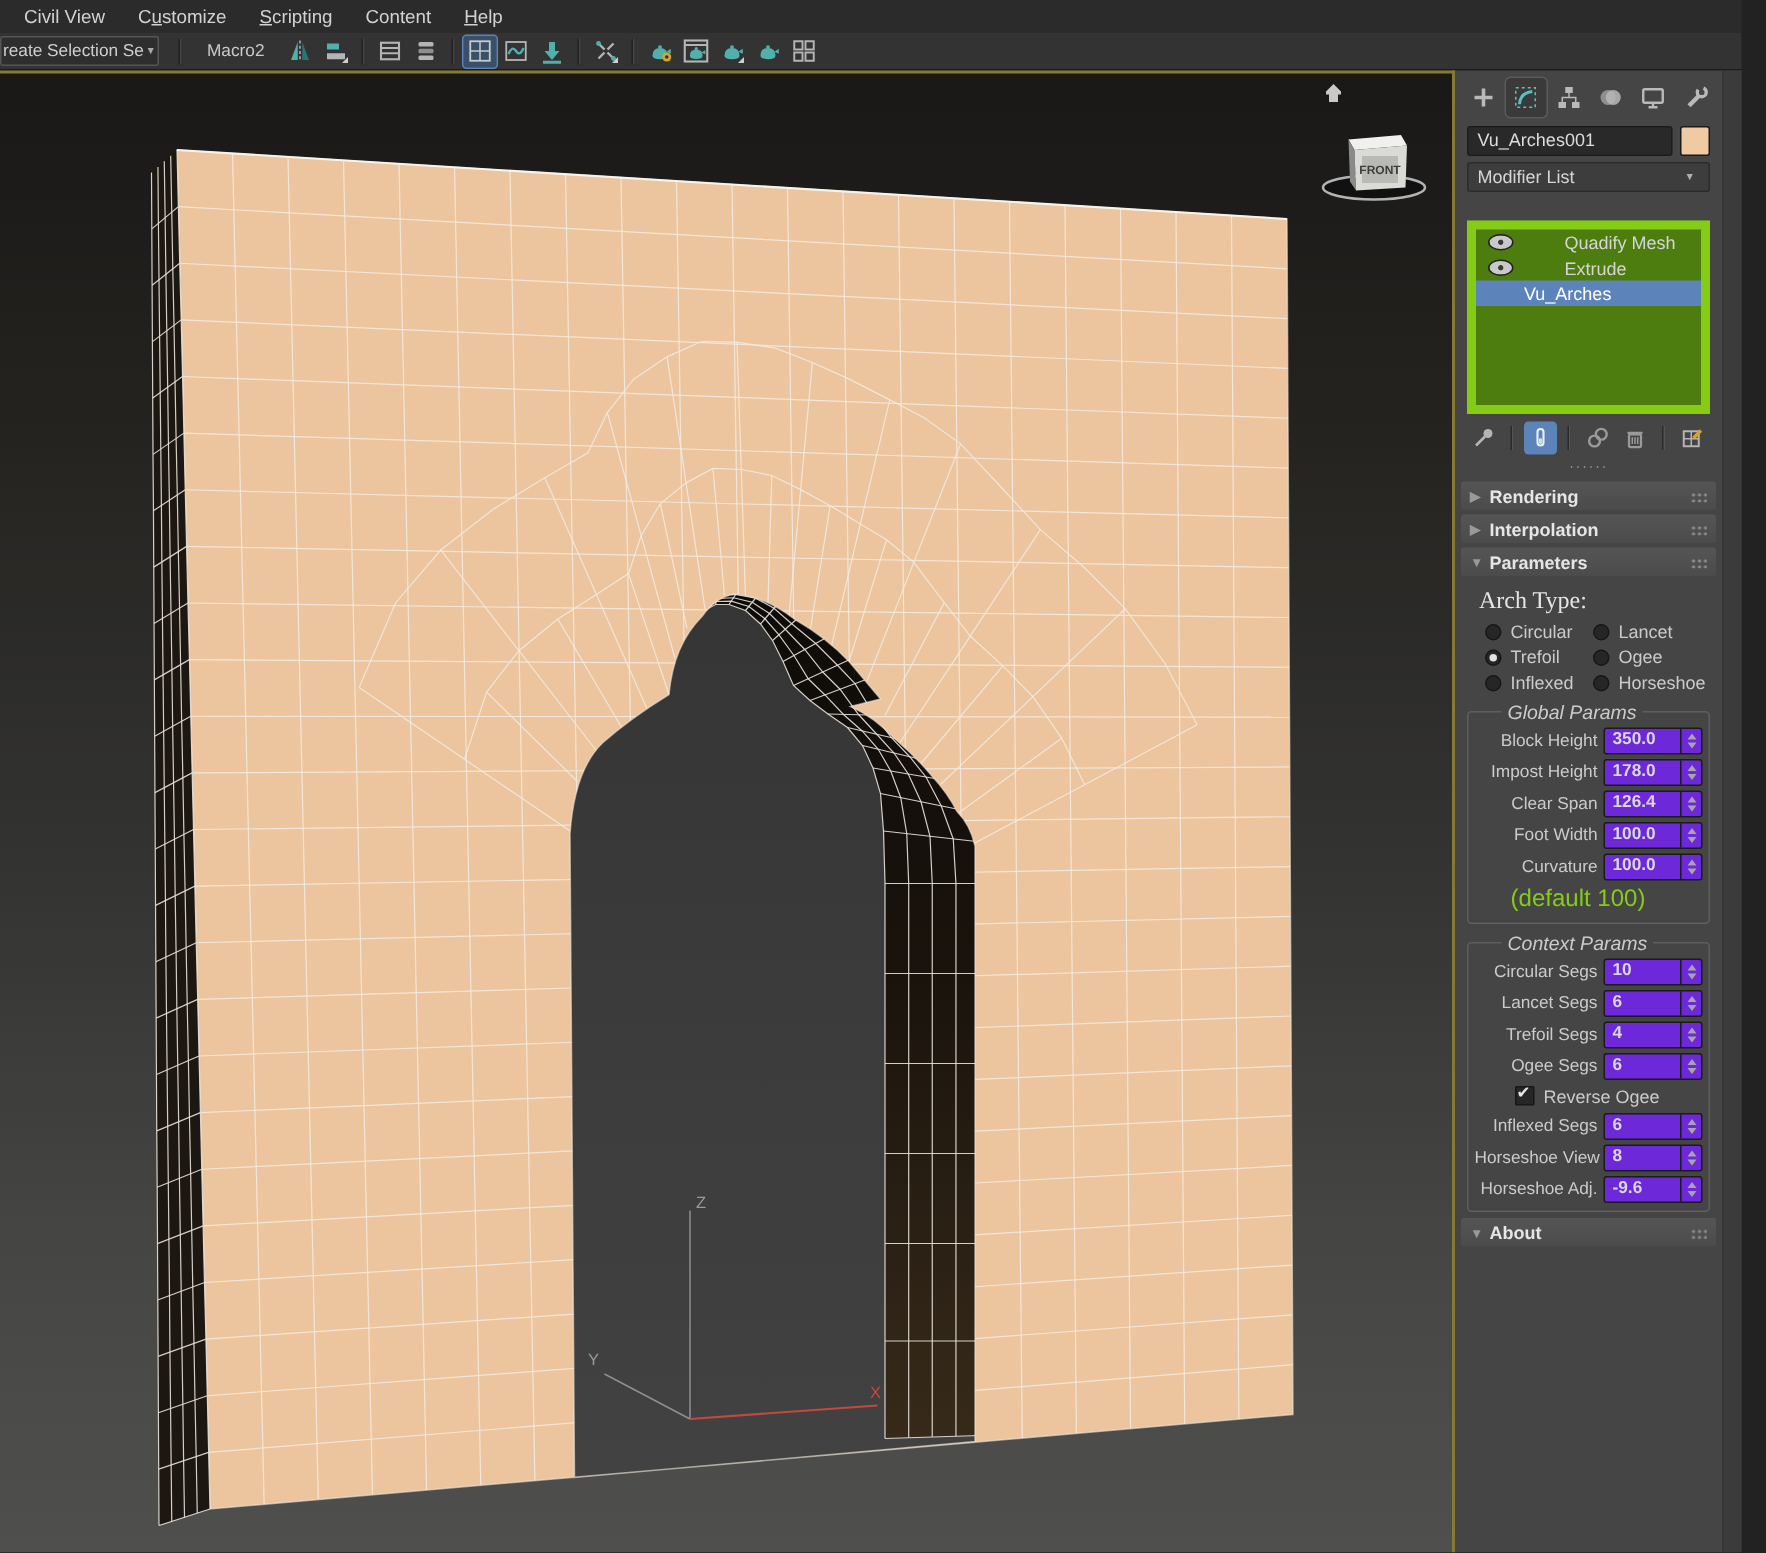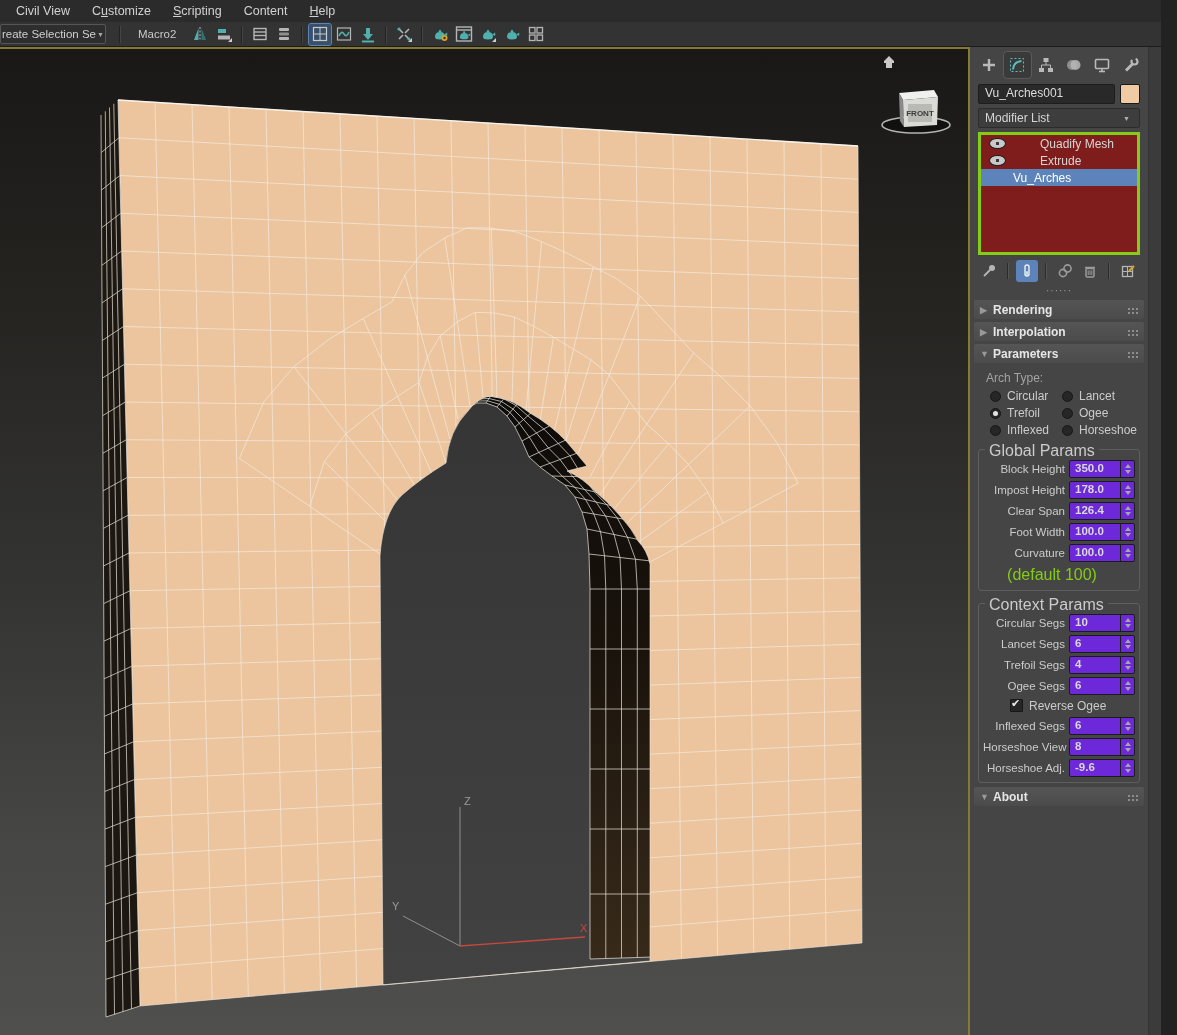--- a/index.html
+++ b/index.html
@@ -26,42 +26,42 @@
   .pcontent{position:absolute;left:0;top:0;right:13px;bottom:0;}
   .ptabs{height:32px;display:flex;align-items:center;padding:2px 4px 0 6px;gap:2px;}
   .tab{width:29px;height:26px;display:flex;align-items:center;justify-content:center;border-radius:3px;}
   .tab.active{background:#3a3a3a;outline:1px solid #5a5a5a;}
   .namerow{display:flex;align-items:center;margin:3px 8px 4px 8px;gap:5px;}
   .namefield{flex:1;height:17px;background:#292929;border:1px solid #1d1d1d;border-radius:2px;color:#dcdcdc;font-size:12px;padding:1px 0 0 6px;white-space:nowrap;overflow:hidden;}
   .swatch{width:18px;height:18px;border:1px solid #1a1a1a;border-radius:2px;flex:none;}
   .modlist{height:18px;margin:4px 8px;background:#3d3d3d;border:1px solid #2c2c2c;border-radius:2px;display:flex;align-items:center;color:#d6d6d6;font-size:12px;}
   .modlist .mlbl{flex:1;padding-left:6px;}
   .modlist .marr{width:16px;font-size:7px;color:#b0b0b0;}
-  .stack{margin:4px 8px 0 8px;height:117px;background:#7f1d1d;border:3px solid #84cc16;}
+  .stack{margin:19px 8px 0 8px;height:117px;background:#4d7c0f;border:6px solid #84cc16;}
   .mrow{height:17px;display:flex;align-items:center;font-size:12px;color:#d6d6d6;padding-left:8px;}
   .mrow.sel{background:#5d84ba;color:#fff;}
   .eye{width:15px;height:9px;border-radius:50%;background:radial-gradient(circle at 50% 50%,#3a3a3a 1.5px,#c9c9c9 2px,#c9c9c9 100%);border:1px solid #222;margin-right:12px;flex:none;}
   .mrow .lbl{margin-left:22px;}
   .mrow.noeye .lbl{margin-left:24px;}
   .stacktools{height:27px;display:flex;align-items:center;padding:2px 6px 0 8px;gap:3px;}
   .sbtn{width:22px;height:22px;display:flex;align-items:center;justify-content:center;border-radius:3px;}
   .sbtn.active{background:#5d84ba;}
   .ssep{width:1px;height:16px;background:#2b2b2b;border-right:1px solid #555;margin:0 4px;}
   .split{height:13px;display:flex;align-items:center;justify-content:center;}
   .split::after{content:"······";color:#9a9a9a;font-size:10px;letter-spacing:1px;line-height:4px;}
   .roll{height:19px;margin:3px 4px 0 4px;background:linear-gradient(#555,#4b4b4b);border-radius:2px;display:flex;align-items:center;font-weight:bold;color:#e6e6e6;font-size:12px;padding:0 6px;position:relative;}
   .roll .rarr{width:13px;color:#999;font-size:9px;}
   .grip{position:absolute;right:6px;top:7px;width:11px;height:7px;background-image:radial-gradient(circle,#8d8d8d 0.9px,transparent 1.2px);background-size:4px 4px;}
-  .archlabel{font-size:12px;color:#a3a3a3;margin:8px 0 4px 16px;}
+  .archlabel{font-size:16px;color:#e5e5e5;margin:8px 0 4px 16px;font-family:Liberation Serif, serif;}
   .radios{display:grid;grid-template-columns:72px auto;row-gap:3px;margin:0 0 6px 20px;font-size:12px;}
   .ritem{display:flex;align-items:center;gap:6px;}
   .rad{width:9px;height:9px;border-radius:50%;background:#262626;border:1px solid #171717;flex:none;position:relative;}
   .rad.sel::after{content:"";position:absolute;left:2px;top:2px;width:5px;height:5px;border-radius:50%;background:#e2e2e2;}
   .gbox{border:1px solid #5e5e5e;border-radius:3px;margin:12px 8px 4px 8px;padding:8px 4px 4px 4px;position:relative;}
-  .gtitle{position:absolute;top:-8px;left:6px;background:#454545;padding:0 4px;font-size:16px;color:#cbcbcb;}
+  .gtitle{position:absolute;top:-8px;left:22px;background:#454545;padding:0 4px;font-size:13px;color:#cbcbcb;font-style:italic;}
   .prow{display:flex;align-items:center;height:21px;}
   .plabel{width:82px;text-align:right;font-size:11.5px;color:#cbcbcb;margin-right:4px;white-space:nowrap;flex:none;}
   .spin{width:90px;height:16px;background:#6d28d9;border:1px solid #1b1b1b;border-radius:2px;display:flex;font-weight:bold;}
   .spin .val{flex:1;font-size:11.5px;color:#d8d8d8;padding:1px 0 0 5px;}
   .spin .ud{width:13px;border-left:1px solid #1b1b1b;display:flex;flex-direction:column;align-items:center;justify-content:center;gap:2px;}
   .tri-up{width:0;height:0;border-left:3px solid transparent;border-right:3px solid transparent;border-bottom:4px solid #a6a6a6;}
   .tri-dn{width:0;height:0;border-left:3px solid transparent;border-right:3px solid transparent;border-top:4px solid #a6a6a6;}
   .noterow{text-align:center;font-size:16px;color:#84cc16;padding:3px 14px 2px 0;}
   .cbrow{display:flex;align-items:center;gap:6px;height:19px;margin-left:27px;font-size:12px;}
   .cb{width:11px;height:11px;background:#262626;border:1px solid #171717;border-radius:1px;position:relative;flex:none;}

